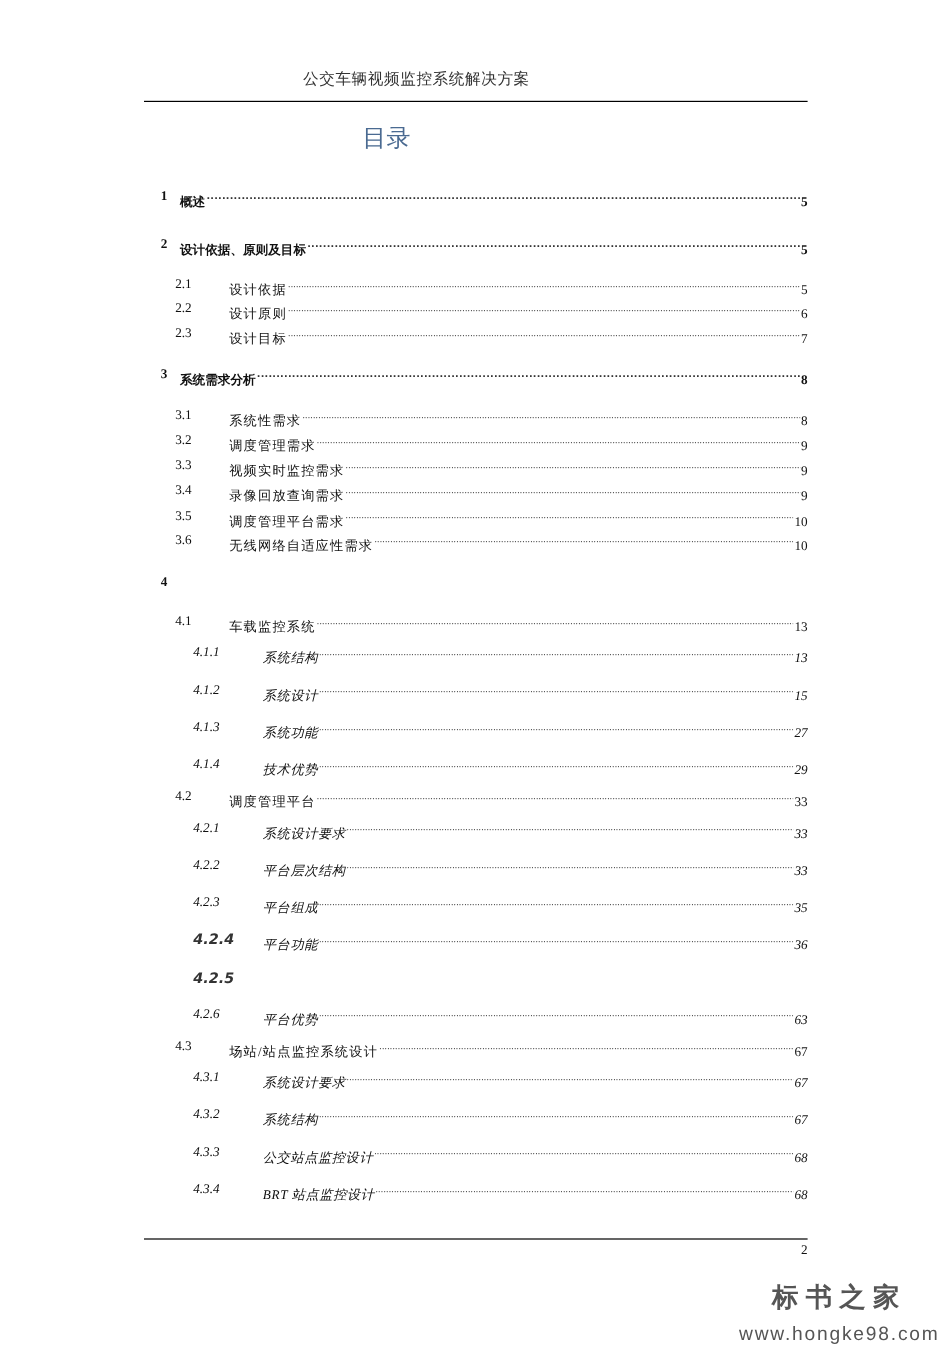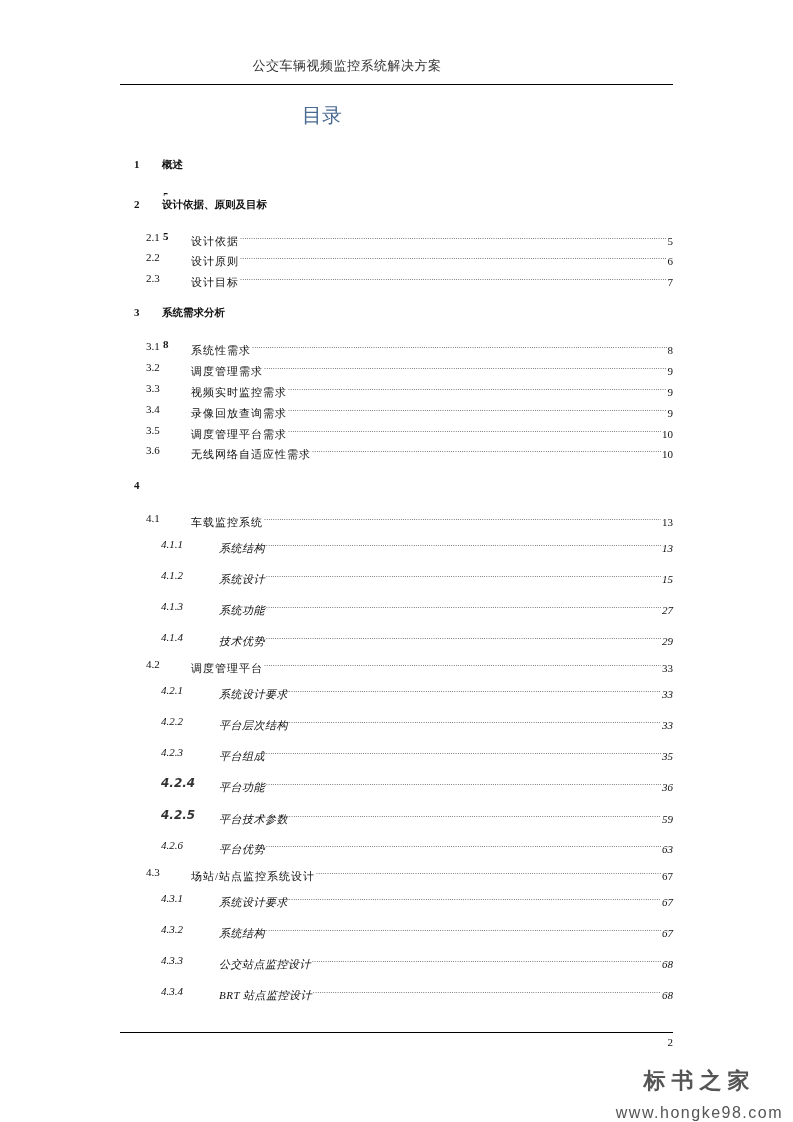--- a/index.html
+++ b/index.html
@@ -16,21 +16,21 @@
   .toc-num { position: absolute; top: 0; font-size: 11px; line-height: 16px; white-space: nowrap; }
   .toc-text { position: absolute; top: 0; right: 120px; display: flex; align-items: baseline;
               font-size: 11px; line-height: 16px; white-space: nowrap; }
   .toc-label { flex: 0 0 auto; background: #fff; padding-right: 1px; }
   .toc-dots { flex: 1 1 auto; overflow: hidden; height: 16px; position: relative; }
   .toc-dots::before { content: "....................................................................................................................................................................................................................................................................................................................................................................................................................";
                       position: absolute; left: 0; top: 0; font-size: 8px; line-height: 16px; letter-spacing: 0.2px; color: #333; white-space: nowrap; }
   .toc-page { flex: 0 0 auto; padding-left: 1px; }
 
   .lvl1 .toc-num { left: 134px; font-weight: bold; }
-  .lvl1 .toc-text { left: 162px; font-weight: bold; font-family: "DejaVu Sans", sans-serif; font-size: 10.5px; flex-direction: column; }
+  .lvl1 .toc-text { left: 150px; font-weight: bold; font-family: "DejaVu Sans", sans-serif; font-size: 10.5px; }
   .lvl1 .toc-dots::before { font-weight: bold; }
   .lvl1 .toc-page { font-family: "Liberation Serif", serif; font-size: 11px; font-weight: bold; }
 
   .lvl2 .toc-num { left: 146px; }
   .lvl2 .toc-text { left: 191px; letter-spacing: 1px; }
   .lvl2 .toc-page { letter-spacing: 0; }
 
   .lvl3 .toc-num { left: 161px; font-style: italic; }
   .lvl3 .toc-text { left: 219px; font-style: italic; letter-spacing: 0.5px; }
   .lvl3 .toc-page { letter-spacing: 0; }
@@ -229,25 +229,20 @@
     <div class="toc-row lvl3 sansnum" style="top: 775px;">
       <span class="toc-num">4.2.4</span>
       <span class="toc-text">
         <span class="toc-label">平台功能</span>
         <span class="toc-dots"></span>
         <span class="toc-page">36</span>
       </span>
     </div>
     <div class="toc-row lvl3 sansnum" style="top: 807px;">
       <span class="toc-num">4.2.5</span>
-      <span class="toc-text">
-        <span class="toc-label">平台技术参数</span>
-        <span class="toc-dots"></span>
-        <span class="toc-page">59</span>
-      </span>
     </div>
     <div class="toc-row lvl3" style="top: 837px;">
       <span class="toc-num">4.2.6</span>
       <span class="toc-text">
         <span class="toc-label">平台优势</span>
         <span class="toc-dots"></span>
         <span class="toc-page">63</span>
       </span>
     </div>
     <div class="toc-row lvl2" style="top: 864px;">

